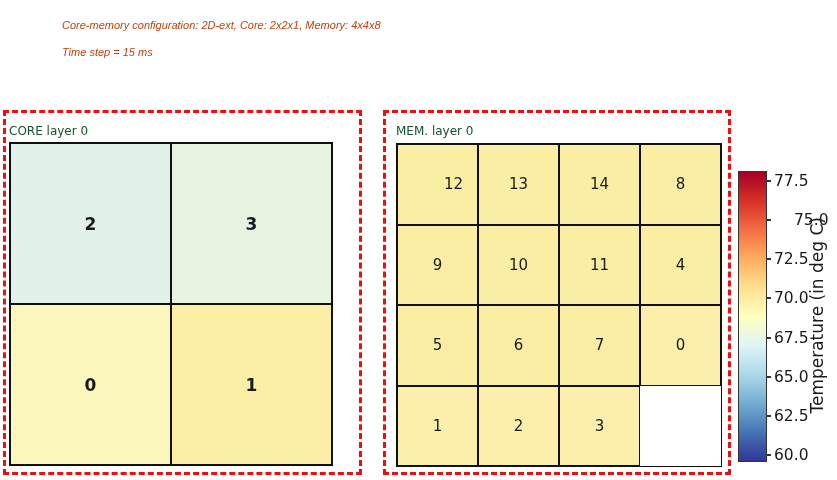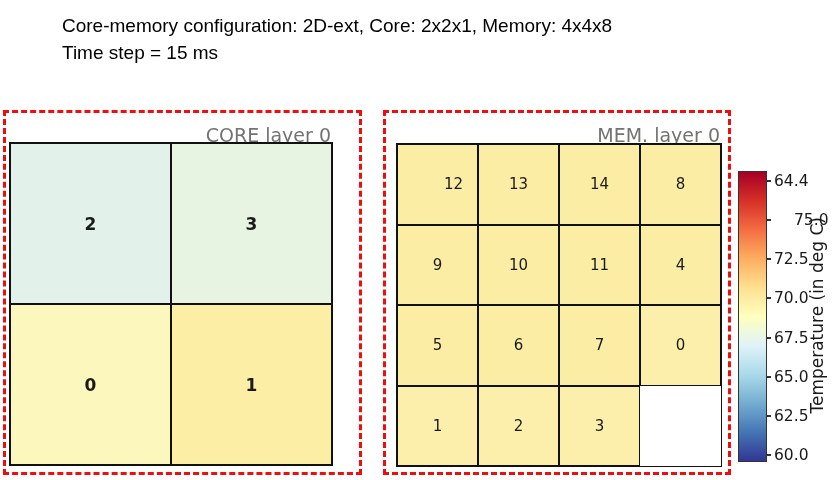--- a/index.html
+++ b/index.html
@@ -8,35 +8,35 @@
     width:837px;height:480px;
     background:#ffffff;
     font-family:"DejaVu Sans","Liberation Sans",sans-serif;
     color:#1a1a1a;
     overflow:hidden;
   }
   
   .header{
     position:absolute;left:62px;top:12px;
     font-family:"Liberation Sans",sans-serif;
-    font-size:19px;line-height:27px;color:#000000;
+    font-size:11px;line-height:27px;color:#c2410c;font-style:italic;
   }
   
   .panel{
     position:absolute;
     border:3px dashed #f20d0d;
     box-sizing:border-box;
     background:transparent;
   }
   .core-panel{left:3px;top:110px;width:359px;height:365px;}
   .mem-panel{left:383px;top:110px;width:348px;height:365px;}
   .panel-title{
     position:absolute;top:11px;
-    font-size:19px;color:#737373;
-    text-align:right;white-space:nowrap;
+    font-size:12px;color:#14532d;
+    text-align:left;white-space:nowrap;
   }
   .core-panel .panel-title{left:3px;width:322px;}
   .mem-panel .panel-title{left:10px;width:324px;}
   
   .grid{
     position:absolute;
     display:grid;
     border:1px solid #111;
     box-sizing:content-box;
   }
@@ -150,21 +150,21 @@
   </div>
 
   <div class="colorbar" id="colorbar" style="background: linear-gradient(rgb(165, 0, 38), rgb(215, 48, 39), rgb(244, 109, 67), rgb(253, 174, 97), rgb(254, 224, 144), rgb(255, 255, 191), rgb(224, 243, 248), rgb(171, 217, 233), rgb(116, 173, 209), rgb(69, 117, 180), rgb(49, 54, 149));"></div>
   <div id="colorbar-ticks"></div>
 
   <div class="cbar-label">
     <span>Temperature (in deg C)</span>
   </div>
 
 <div class="cbar-tick-mark" style="left: 766px; top: 180px;"></div>
-    <div class="cbar-tick-label" style="top: 170px;">64.4</div>
+    <div class="cbar-tick-label" style="top: 170px;">77.5</div>
     <div class="cbar-tick-mark" style="left: 766px; top: 219.14px;"></div>
     <div class="cbar-tick-label" style="top: 209.14px; margin-left: 20px;">75.0</div>
     <div class="cbar-tick-mark" style="left: 766px; top: 258.28px;"></div>
     <div class="cbar-tick-label" style="top: 248.28px;">72.5</div>
     <div class="cbar-tick-mark" style="left: 766px; top: 297.42px;"></div>
     <div class="cbar-tick-label" style="top: 287.42px;">70.0</div>
     <div class="cbar-tick-mark" style="left: 766px; top: 336.56px;"></div>
     <div class="cbar-tick-label" style="top: 326.56px;">67.5</div>
     <div class="cbar-tick-mark" style="left: 766px; top: 375.7px;"></div>
     <div class="cbar-tick-label" style="top: 365.7px;">65.0</div>

